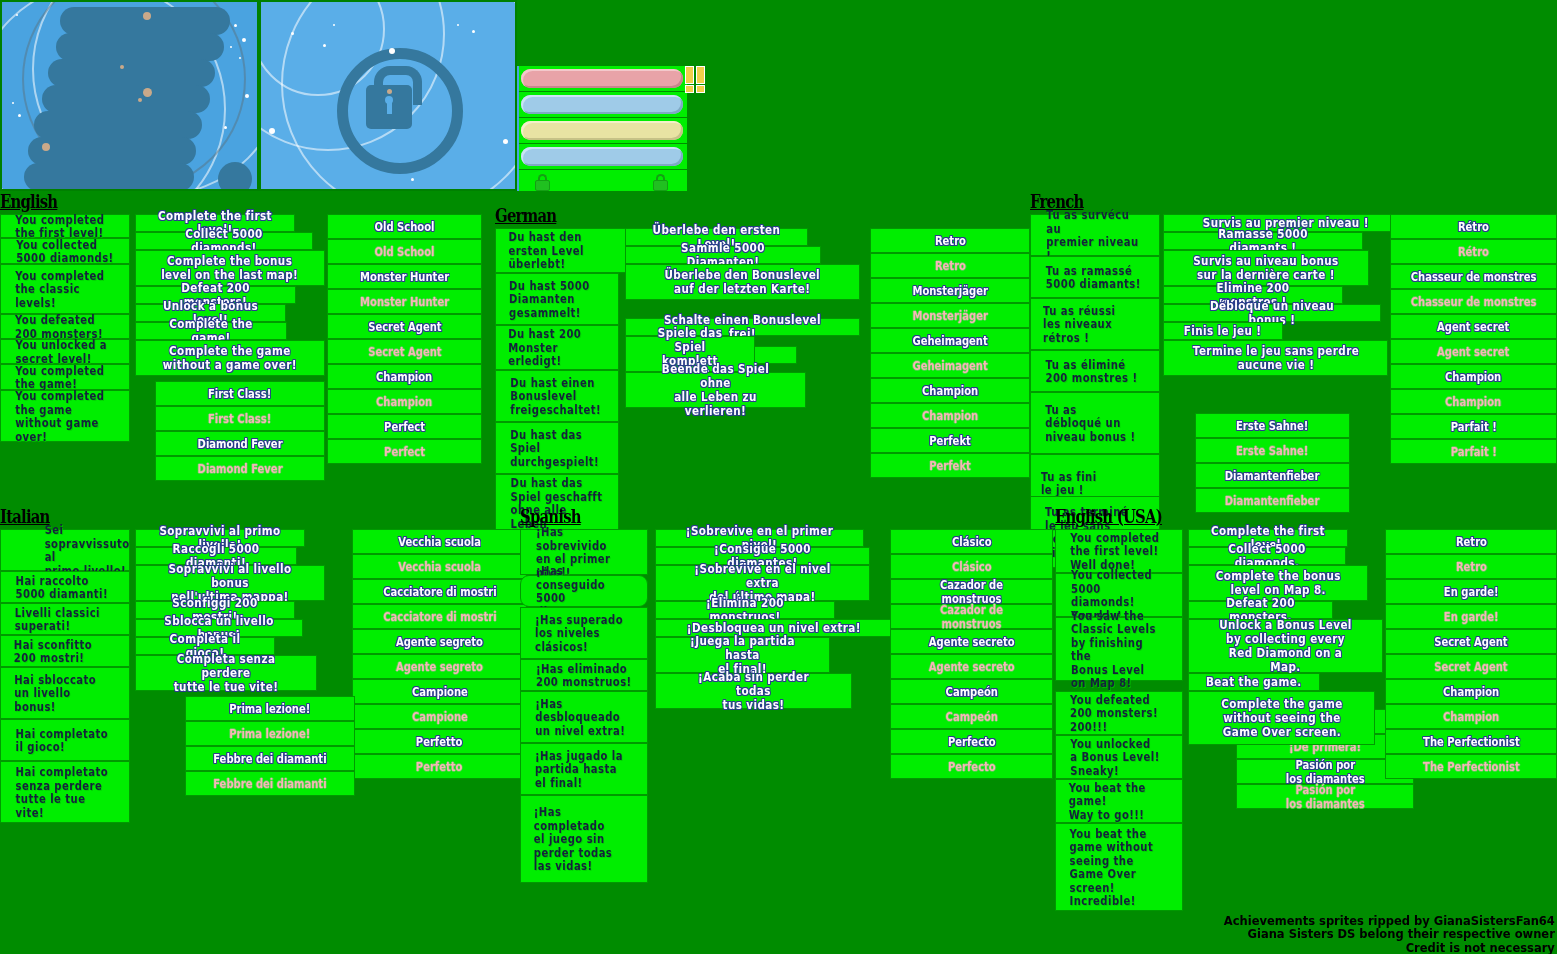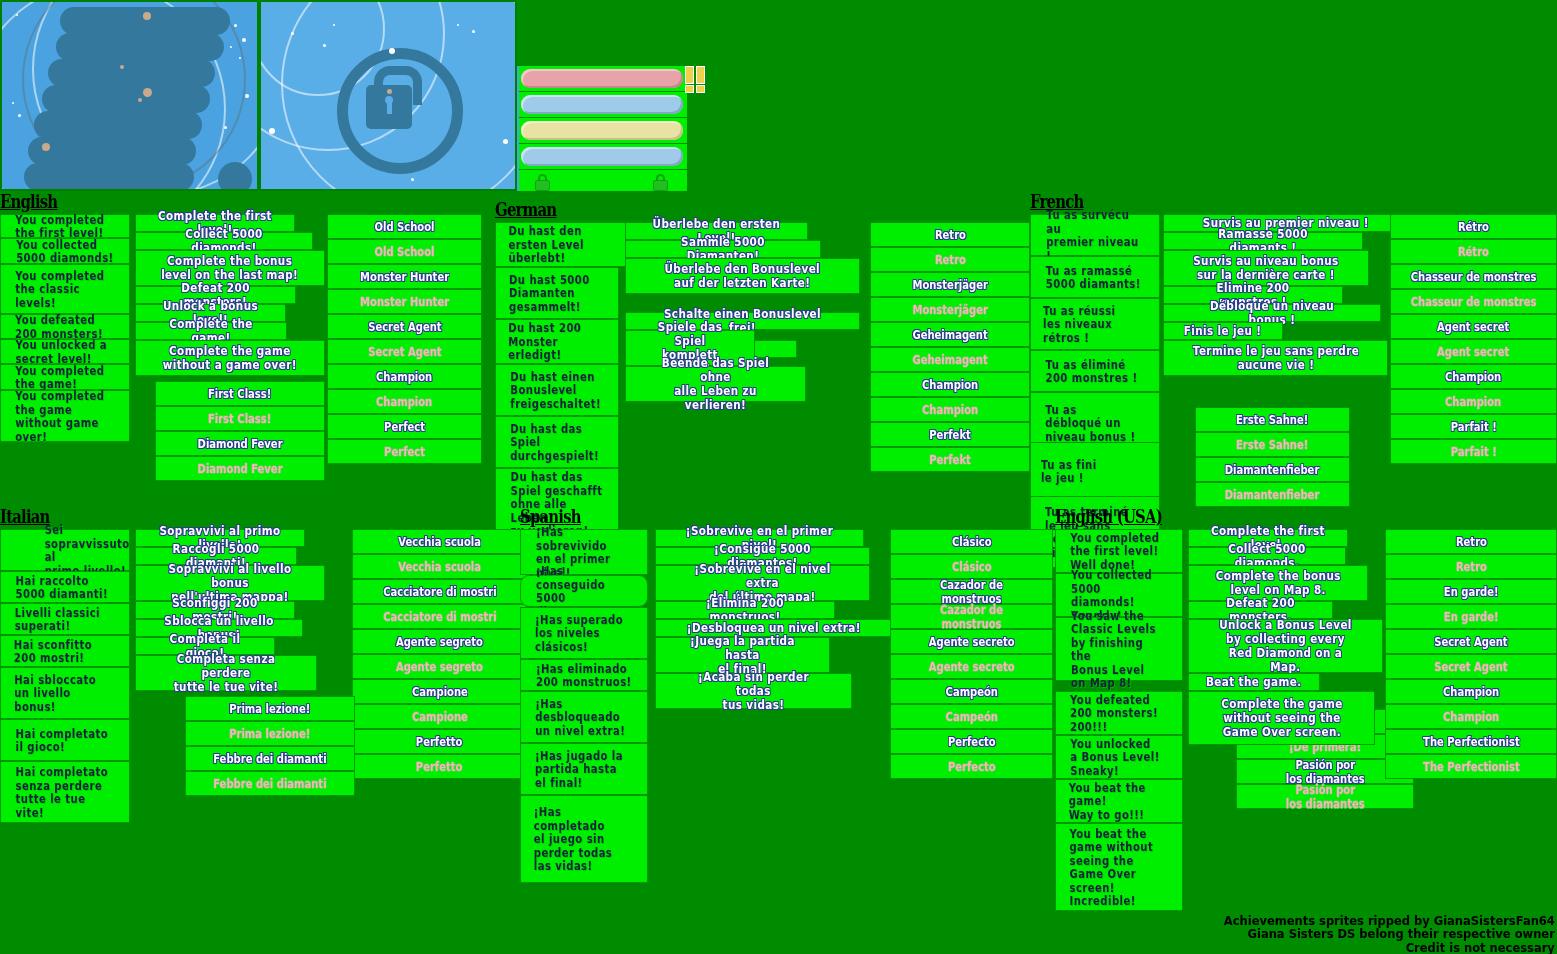--- a/index.html
+++ b/index.html
@@ -278,21 +278,21 @@
           <span class="squeeze2 wrapline name-pink">First Class!</span>
         </div>
         <div class="box boxC" style="position: absolute; left: 155px; top: 217px; width: 170px; height: 25px;">
           <span class="squeeze2 wrapline name-white">Diamond Fever</span>
         </div>
         <div class="box boxC" style="position: absolute; left: 155px; top: 242px; width: 170px; height: 25px;">
           <span class="squeeze2 wrapline name-pink">Diamond Fever</span>
         </div>
       </div>
     </div>
-    <div class="section" style="left: 495px; top: 200px;">
+    <div class="section" style="left: 495px; top: 206px;">
       <div class="lang-title">German</div>
       <div style="position: relative; margin-top: 3px;">
         <div class="box boxA" style="position: absolute; left: 0px; top: 0px; width: 144px; height: 45px;">
           <span class="squeeze2 wrapline">Du hast den
 ersten Level
 überlebt!</span>
         </div>
         <div class="box boxA" style="position: absolute; left: 0px; top: 45px; width: 124px; height: 52px;">
           <span class="squeeze2 wrapline">Du hast 5000
 Diamanten
@@ -405,21 +405,21 @@
         </div>
         <div class="box boxA" style="position: absolute; left: 0px; top: 136px; width: 130px; height: 42px;">
           <span class="squeeze2 wrapline">Tu as éliminé
 200 monstres !</span>
         </div>
         <div class="box boxA" style="position: absolute; left: 0px; top: 178px; width: 130px; height: 62px;">
           <span class="squeeze2 wrapline">Tu as
 débloqué un
 niveau bonus !</span>
         </div>
-        <div class="box boxA" style="position: absolute; left: 0px; top: 228px; width: 130px; height: 58px;">
+        <div class="box boxA" style="position: absolute; left: 0px; top: 240px; width: 130px; height: 58px;">
           <span class="squeeze2 wrapline">Tu as fini
 le jeu !</span>
         </div>
         <div class="box boxA" style="position: absolute; left: 0px; top: 282px; width: 130px; height: 72px;">
           <span class="squeeze2 wrapline">Tu as terminé
 le jeu sans
 perdre aucune
 vie !</span>
         </div>
         <div class="box boxB" style="position: absolute; left: 133px; top: 0px; width: 245px; height: 18px;">

